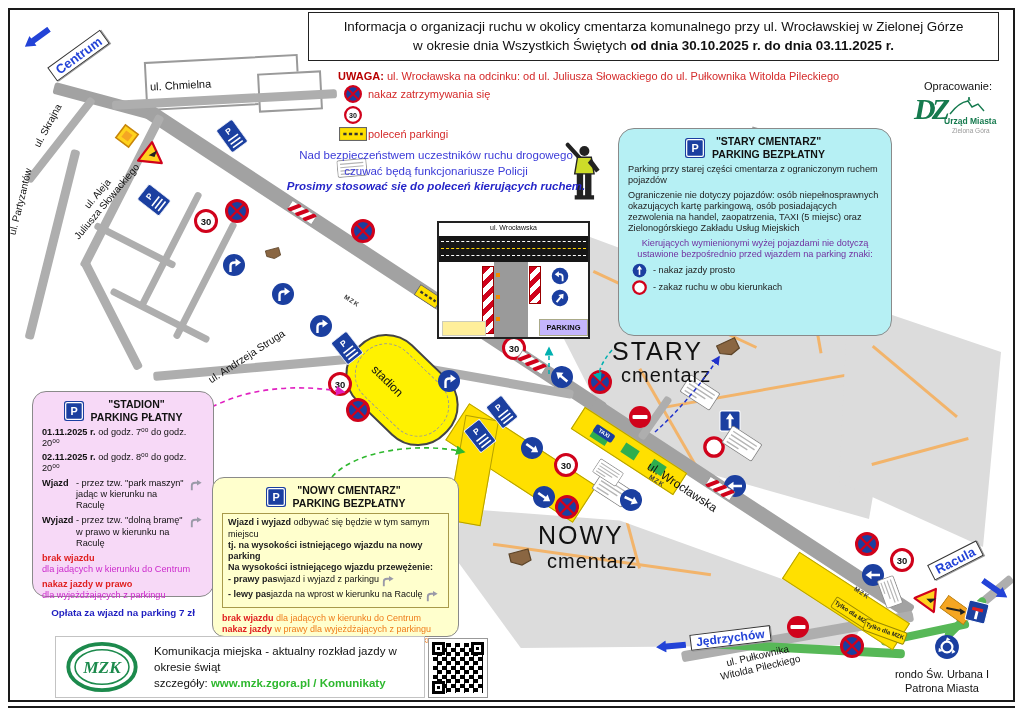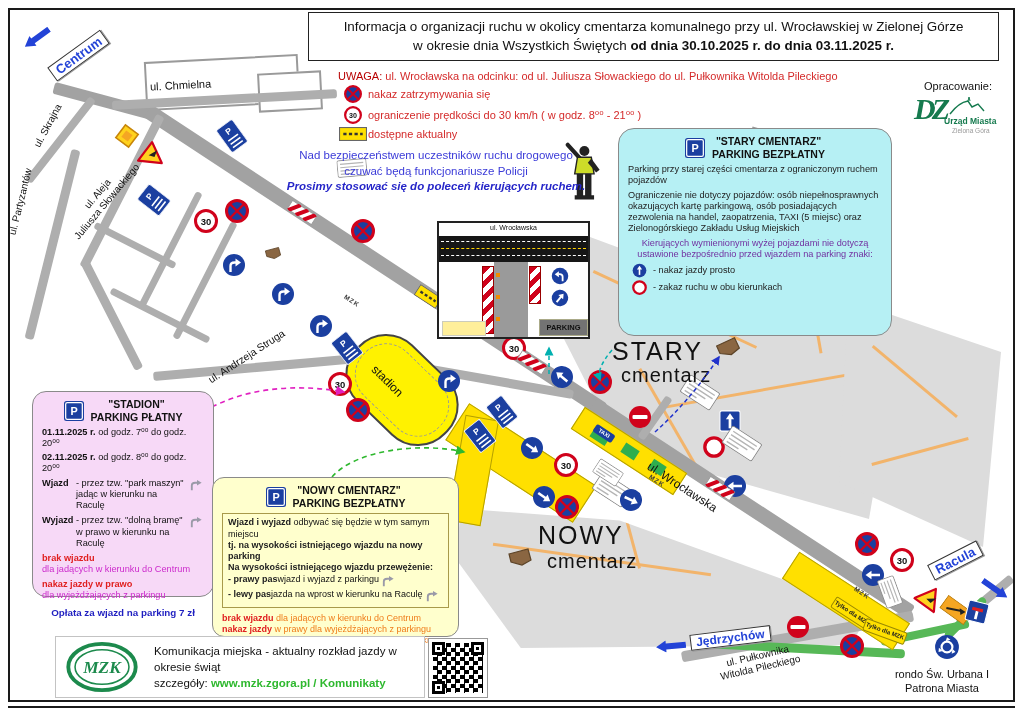--- a/index.html
+++ b/index.html
@@ -38,21 +38,21 @@
   
   .overlay{position:absolute;left:0;top:0;z-index:6;pointer-events:none;}
   
   .titlebox{position:absolute;left:308px;top:12px;width:689px;height:47px;border:1.6px solid #222;
             background:#fff;display:flex;flex-direction:column;justify-content:center;text-align:center;
             font-size:13.4px;line-height:1.35;z-index:9;}
   .titlebox b{font-weight:bold;}
   
   .uwaga{position:absolute;left:338px;top:70px;width:430px;z-index:8;font-size:11px;color:#d42a2a;}
   .uwaga .l1{white-space:nowrap;}
-  .uwaga .l1 b{color:#b80000;font-weight:normal;}
+  .uwaga .l1 b{color:#b80000;font-weight:bold;}
   .uw-item{display:flex;align-items:center;margin-top:3px;}
   .uw-ic{width:30px;display:flex;justify-content:center;flex:none;}
   .uw-ic svg{display:block;}
   
   .police{position:absolute;left:286px;top:148px;width:300px;text-align:center;z-index:8;
           font-size:11.5px;color:#3b3bd8;line-height:1.35;}
   .police .p3{font-weight:bold;font-style:italic;color:#2525c8;}
   .policeman{position:absolute;left:562px;top:142px;width:42px;height:72px;z-index:6;}
   
   .infobox{position:absolute;border:1.2px solid #8a8a8a;z-index:7;padding:6px 9px;box-sizing:border-box;}
@@ -92,21 +92,21 @@
          border:2px solid #222;z-index:6;box-sizing:border-box;}
   .inset .ititle{position:absolute;left:0;right:0;top:1px;text-align:center;font-size:7px;color:#111;}
   .iband{position:absolute;left:0;right:0;top:13px;height:26px;background:#161616;}
   .iband .ln1{position:absolute;left:2px;right:2px;top:5px;border-top:1.5px dashed #fff;}
   .iband .ln2{position:absolute;left:2px;right:2px;top:12px;border-top:1.5px dashed #ffd200;}
   .iband .ln3{position:absolute;left:2px;right:2px;top:19px;border-top:1.5px dashed #fff;}
   .istub{position:absolute;left:55px;top:39px;width:34px;height:75px;background:#9a9a9a;}
   .ibar{position:absolute;width:10px;background:repeating-linear-gradient(135deg,#d0021b 0 5px,#fff 5px 10px);
         border:1px solid #900;}
   .iyellow{position:absolute;left:3px;top:98px;width:42px;height:13px;background:#ffef9a;border:1px solid #ccb;}
-  .iparking{position:absolute;left:100px;top:96px;width:47px;height:15px;background:#737373;border:1px solid #aa8;
+  .iparking{position:absolute;left:100px;top:96px;width:47px;height:15px;background:#c4b5fd;border:1px solid #aa8;
             font-size:7.5px;font-weight:bold;text-align:center;line-height:15px;}
   .iic{position:absolute;width:18px;height:18px;}
   .iic svg{display:block;width:100%;height:100%;}
   .idot{position:absolute;width:4px;height:4px;background:#f08c00;}
   
   .oprac{position:absolute;left:908px;top:80px;width:100px;z-index:8;text-align:center;font-size:11px;color:#111;}
   .oprac-logo{position:relative;height:48px;margin-top:2px;text-align:left;}
   .dz{position:absolute;left:6px;top:0px;font-family:"Liberation Serif","DejaVu Serif",serif;
       font-size:30px;font-weight:bold;font-style:italic;color:#157a4e;letter-spacing:-4px;line-height:1;}
   .skyline{position:absolute;left:40px;top:2px;}
@@ -644,30 +644,29 @@
         </span>
       <span>nakaz zatrzymywania się</span>
     </div>
     <div class="uw-item">
       <span class="uw-ic" style="width:30px;height:18px;">
           <svg viewBox="0 0 24 24">
             <circle cx="12" cy="12" r="10.5" fill="#fff" stroke="#d0021b" stroke-width="3"></circle>
             <text x="12" y="15.6" font-size="9.5" font-weight="bold" text-anchor="middle" fill="#111" font-family="Liberation Sans, DejaVu Sans, sans-serif">30</text>
           </svg>
         </span>
-      <span>ograniczenie prędkości do 30 km/h ( w godz. 8⁰⁰ - 21⁰⁰ )</span>
     </div>
     <div class="uw-item">
       <span class="uw-ic" style="width:30px;height:14px;">
           <svg viewBox="0 0 26 13">
             <rect x="0.5" y="0.5" width="25" height="12" fill="#ffe000" stroke="#666"></rect>
             <path d="M4 6.5h18" stroke="#333" stroke-width="2.4" stroke-dasharray="3 2.2"></path>
           </svg>
         </span>
-      <span>dostępne aktualny</span>
+      <span>poleceń parkingi</span>
     </div>
   </div>
 
   <div class="police">
     <div>Nad bezpieczeństwem uczestników ruchu drogowego</div>
     <div>czuwać będą funkcjonariusze Policji</div>
     <div class="p3">Prosimy stosować się do poleceń kierujących ruchem.</div>
   </div>
 
   <div class="infobox box-stary">

